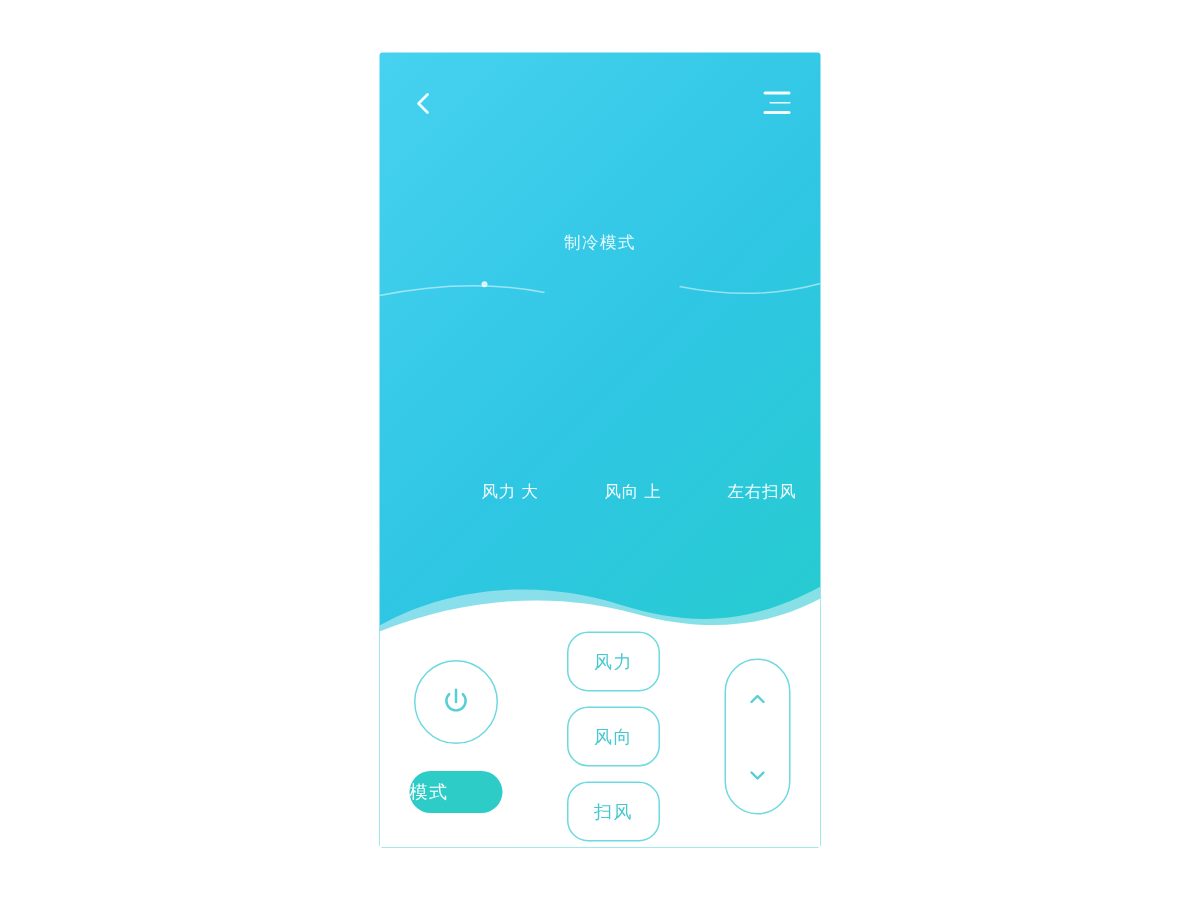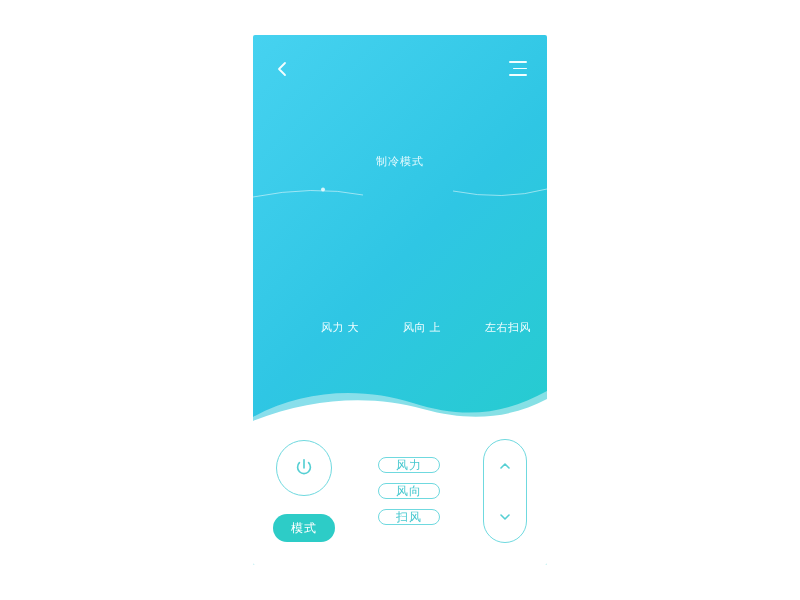--- a/index.html
+++ b/index.html
@@ -151,32 +151,32 @@
   }
   .mode-btn {
     width: 62px;
     height: 28px;
     border-radius: 14px;
     background: #2dccc7;
     color: #ffffff;
     font-size: 12px;
     display: flex;
     align-items: center;
-    justify-content: center;
+    justify-content: flex-start;
     cursor: pointer;
     letter-spacing: 1px;
   }
   .col-mid {
     display: flex;
     flex-direction: column;
     gap: 10px;
   }
   .pill {
     width: 62px;
-    height: 16px;
+    height: 40px;
     border-radius: 14px;
     border: 1.5px solid #6fd9df;
     color: #46c8cf;
     font-size: 12px;
     display: flex;
     align-items: center;
     justify-content: center;
     cursor: pointer;
     box-sizing: border-box;
     letter-spacing: 1px;

